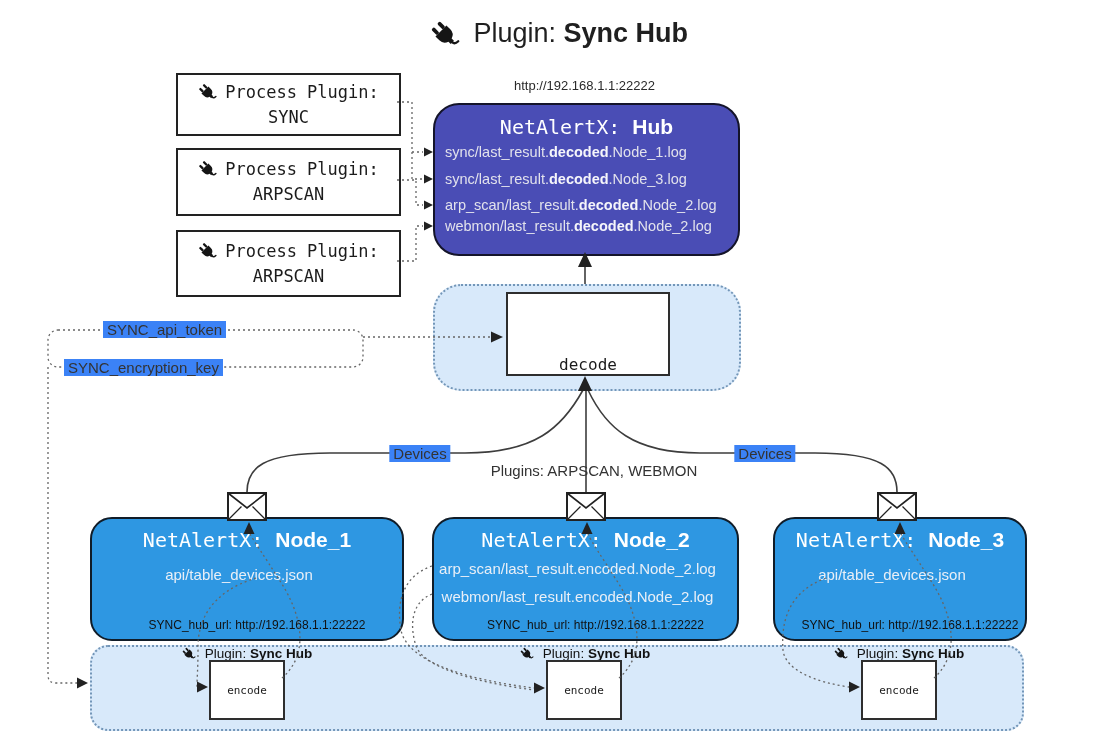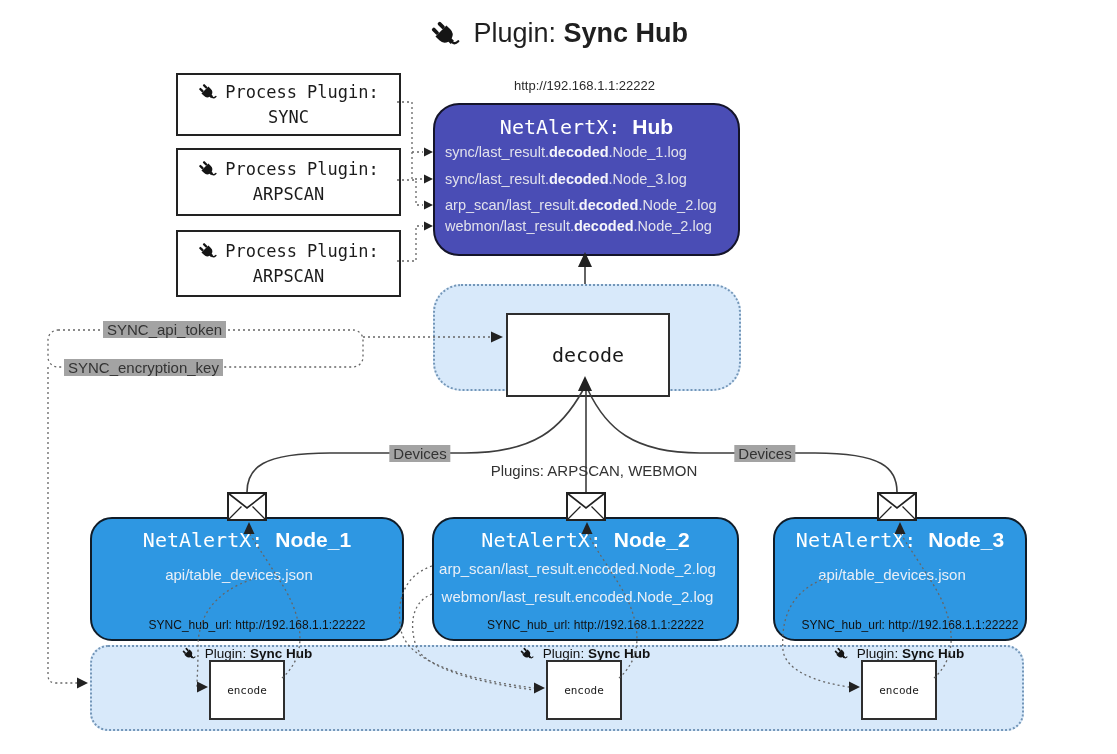--- a/index.html
+++ b/index.html
@@ -29,21 +29,21 @@
         font-family:"DejaVu Sans Mono","Liberation Mono",monospace;z-index:2;}
   
   .node{background:var(--node-fill,#2e97e2);border:2px solid #101c28;border-radius:22px;z-index:1;}
   .node-title{position:absolute;left:0;right:0;top:9px;text-align:center;color:#fff;font-size:20px;white-space:nowrap;}
   .node-line{position:absolute;left:4px;right:20px;text-align:center;font-size:15px;color:#e9eff7;white-space:nowrap;}
   .node-url{position:absolute;left:0;right:0;text-align:center;font-size:12px;color:#111;padding-left:20px;}
   
   .enc-label{display:flex;align-items:center;justify-content:center;gap:3px;font-size:13.5px;color:#111;z-index:2;white-space:nowrap;}
   .enc-label b{font-weight:700;}
   
-  .lbl{z-index:4;font-size:15px;color:#333;background:#a3a3a3;padding:0 4px;white-space:nowrap;}
+  .lbl{z-index:4;font-size:15px;color:#333;background:#3b82f6;padding:0 4px;white-space:nowrap;}
   .lbl.nobg{background:transparent;margin-left:8px;}
   .ctr{transform:translateX(-50%);}
   #overlay{left:0;top:0;z-index:3;pointer-events:none;}
   .solid{fill:none;stroke:#3d3d3d;stroke-width:1.6;}
   .dot{fill:none;stroke:#666;stroke-width:1.3;stroke-dasharray:2 3;}
   .ah{fill:#222;stroke:none;}
 </style>
 </head>
 <body>
 
@@ -105,21 +105,21 @@
     <div class="hub-title">
       <span class="mono">NetAlertX: </span><b>Hub</b>
     </div>
     <div class="hub-line" style="top:39px;"><span>sync/last_result.</span><b>decoded</b><span>.Node_1.log</span></div>
     <div class="hub-line" style="top:66px;"><span>sync/last_result.</span><b>decoded</b><span>.Node_3.log</span></div>
     <div class="hub-line" style="top:92px;"><span>arp_scan/last_result.</span><b>decoded</b><span>.Node_2.log</span></div>
     <div class="hub-line" style="top:113px;"><span>webmon/last_result.</span><b>decoded</b><span>.Node_2.log</span></div>
   </div>
 
   <div class="abs lightband" style="left:433px;top:284px;width:304px;height:103px;border-radius:28px;"></div>
-  <div class="abs wbox" style="left:506px;top:313px;width:160px;height:80px;font-size:20px;">
+  <div class="abs wbox" style="left:506px;top:292px;width:160px;height:80px;font-size:16px;align-items:flex-end;">
     <span>decode</span>
   </div>
 
   <div class="abs node" style="left:90px;top:517px;width:310px;height:120px;">
     <div class="node-title">
       <span class="mono">NetAlertX: </span><b>Node_1</b>
     </div>
     <div class="node-line" style="top:47px;">api/table_devices.json</div>
     <div class="node-url" style="top:99px;">SYNC_hub_url: http://192.168.1.1:22222</div>
   </div>

